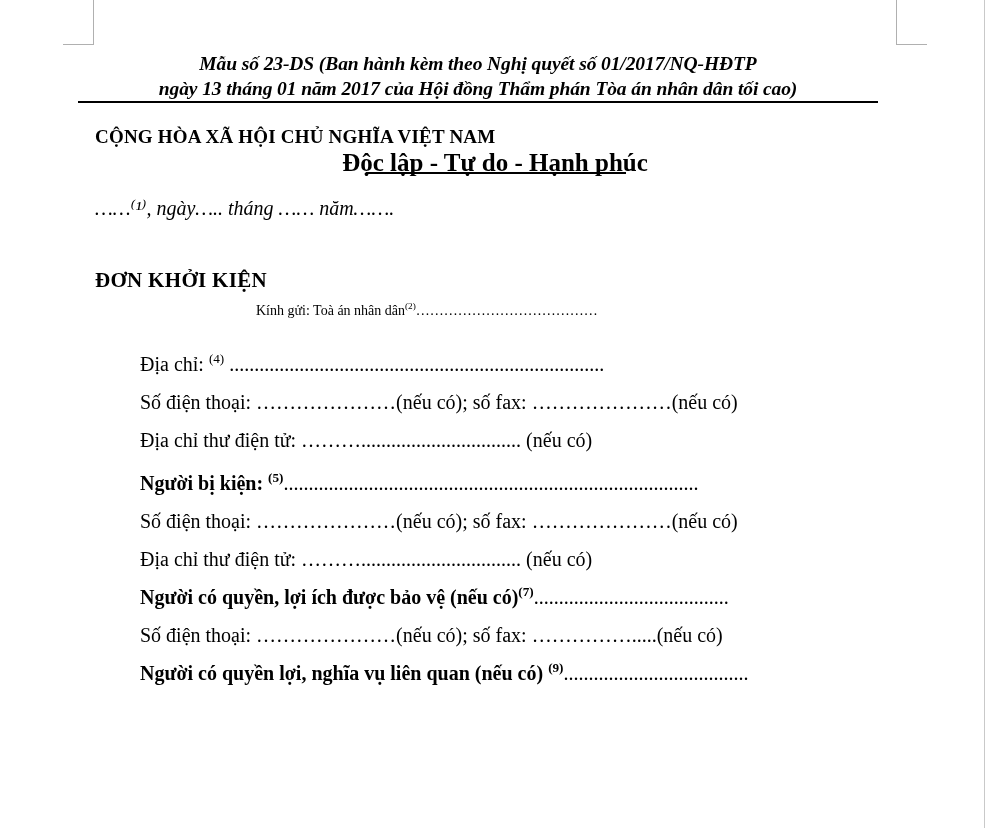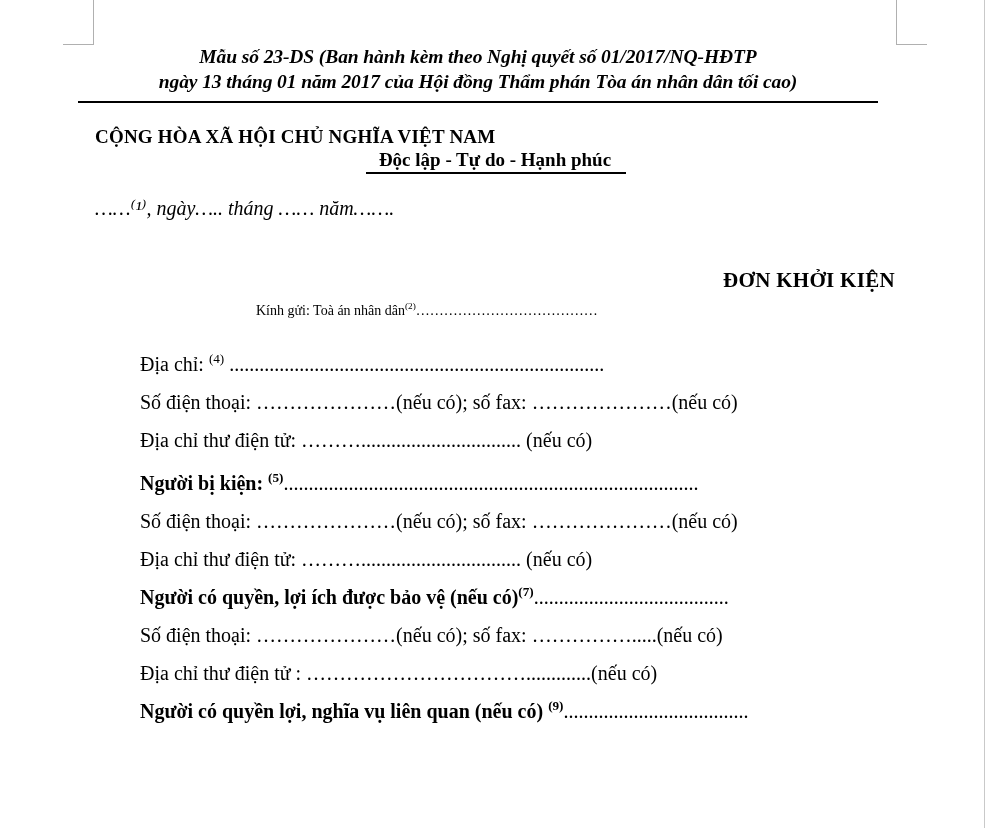--- a/index.html
+++ b/index.html
@@ -37,21 +37,21 @@
     position: absolute;
     left: 984px; top: 0;
     width: 1px; height: 828px;
     background: #c9c9c9;
   }
 
   
   .header-note {
     position: absolute;
     left: 78px;
-    top: 44px;
+    top: 51px;
     width: 800px;
     text-align: center;
     font-style: italic;
     font-weight: 700;
     font-size: 19.5px;
     line-height: 25px;
     letter-spacing: -0.1px;
   }
   .header-rule {
     position: absolute;
@@ -73,21 +73,21 @@
     font-size: 19px;
     letter-spacing: 0.2px;
   }
   .nation-sub {
     position: absolute;
     left: 95px;
     top: 149px;
     width: 800px;
     text-align: center;
     font-weight: 700;
-    font-size: 19px;
+    font-size: 25px;
   }
   .nation-underline {
     position: absolute;
     left: 366px;
     top: 172px;
     width: 260px;
     height: 1.5px;
     background: #000;
   }
 
@@ -99,21 +99,21 @@
     font-style: italic;
     font-size: 20px;
   }
 
   
   .doc-title {
     position: absolute;
     left: 95px;
     top: 268px;
     width: 800px;
-    text-align: right;
+    text-align: left;
     font-weight: 700;
     font-size: 21px;
     letter-spacing: 0.3px;
   }
 
   .recipient {
     position: absolute;
     left: 256px;
     top: 303px;
     font-size: 14px;
@@ -204,21 +204,18 @@
 
   <div class="line">
     <b>Người có quyền, lợi ích được bảo vệ (nếu có)</b><b><sup>(7)</sup></b><span class="dots">.......................................</span>
   </div>
 
 
   <div class="line">
     <span>Số điện thoại:</span> <span class="dots">…………………</span><span>(nếu có); số fax:</span> <span class="dots">…………….....</span><span>(nếu có)</span>
   </div>
 
-  <div class="line">
-    <span>Địa chỉ thư điện tử :</span> <span class="dots">…………………………….............</span><span>(nếu có)</span>
-  </div>
 
   <div class="line">
     <b>Người có quyền lợi, nghĩa vụ liên quan (nếu có)</b> <b><sup>(9)</sup></b><span class="dots">.....................................</span>
   </div>
 
 </div>
 
 </body></html>

